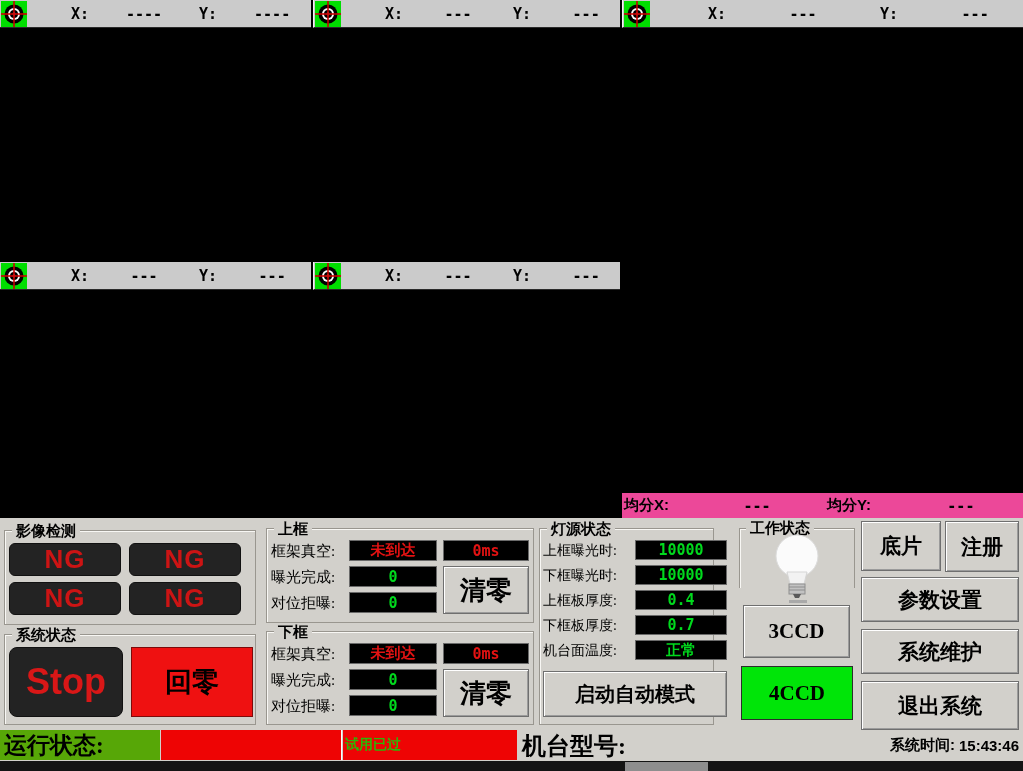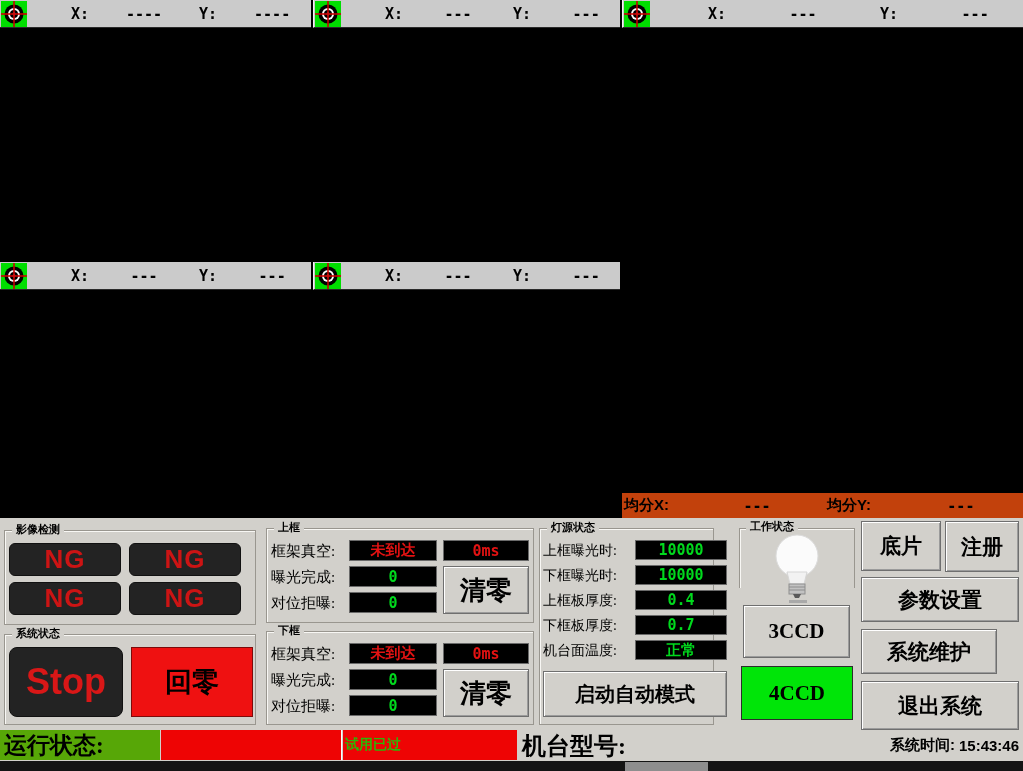--- a/index.html
+++ b/index.html
@@ -12,29 +12,29 @@
   .cam-header { position:absolute; left:0; top:0; right:0; height:28px; background:#cbcbcb;
                 display:flex; align-items:center; border-bottom:1px solid #2a2a2a; }
   .cam-header.sep { border-left:1px solid #f3f3f3; }
   .target-icon { width:26px; height:26px; margin-left:1px; flex:0 0 auto; }
   .coord-label { font-family:"DejaVu Sans Mono", monospace; font-weight:bold; font-size:15px; color:#000; }
   .coord-value { font-family:"DejaVu Sans Mono", monospace; font-weight:bold; font-size:15px; color:#000;
                  min-width:58px; text-align:center; }
   .ml-lg { margin-left:44px; } .ml-md { margin-left:26px; }
   .cam-body { position:absolute; left:0; top:28px; right:0; bottom:0; background:#000; }
 
-  .avg-row { position:absolute; left:622px; top:493px; width:401px; height:25px; background:#c2410c;
+  .avg-row { position:absolute; left:622px; top:493px; width:401px; height:25px; background:#ec4899;
              display:flex; align-items:center; font-weight:bold; font-size:15px; color:#000; }
   .avg-row .avg-label { font-family:"Liberation Sans", sans-serif; font-weight:bold; }
   .avg-row .avg-value { font-family:"DejaVu Sans Mono", monospace; font-weight:bold; min-width:60px; text-align:center; }
 
   
   .group { position:absolute; border:1px solid #99968f; box-shadow:inset 1px 1px 0 #f8f7f4; }
   .group-title { position:absolute; top:-9px; left:7px; background:#d2d0cb; padding:0 4px;
-                 font-family:"Liberation Serif", serif; font-weight:bold; font-size:11px; color:#000; }
+                 font-family:"Liberation Serif", serif; font-weight:bold; font-size:15px; color:#000; }
 
   
   .dark-btn { position:absolute; background:#232323; border:1px solid #111; border-radius:6px;
               display:flex; align-items:center; justify-content:center;
               color:#cc1414; font-weight:bold; cursor:pointer; }
   .ng { font-size:26px; letter-spacing:1px; }
   .stop-btn { font-size:36px; color:#d91717; border-radius:8px; font-family:"Liberation Sans", sans-serif; }
   .home-btn { position:absolute; background:#ef1111; border:1px solid #7d0a0a;
               display:flex; align-items:center; justify-content:center;
               font-family:"Liberation Serif", serif; font-weight:bold; font-size:27px; color:#000; cursor:pointer; }
@@ -248,21 +248,21 @@
       <path d="M24 62 L32 62 L30 66 L26 66 Z" fill="#5a5a5a"></path>
       <rect x="20" y="68" width="18" height="3" fill="#a9a9a9"></rect>
     </svg>
     <div class="btn ccd-btn" style="left:4px;top:77px;width:107px;height:53px;">3CCD</div>
     <div class="btn ccd-btn ccd4" style="left:2px;top:138px;width:112px;height:54px;">4CCD</div>
   </div>
 
   <div class="btn nav-btn" style="left:861px;top:521px;width:80px;height:50px;">底片</div>
   <div class="btn nav-btn" style="left:945px;top:521px;width:74px;height:51px;">注册</div>
   <div class="btn nav-btn" style="left:861px;top:577px;width:158px;height:45px;">参数设置</div>
-  <div class="btn nav-btn" style="left:861px;top:629px;width:136px;height:45px;">系统维护</div>
+  <div class="btn nav-btn" style="left:861px;top:629px;width:158px;height:45px;">系统维护</div>
   <div class="btn nav-btn" style="left:861px;top:681px;width:158px;height:49px;">退出系统</div>
 
   <div class="statusbar">
     <div class="run-label">运行状态:</div>
     <div class="trial-seg1"></div>
     <div class="trial-seg2">
       <span>试用已过</span>
     </div>
     <div class="model-label">机台型号:</div>
     <div class="sys-time">

